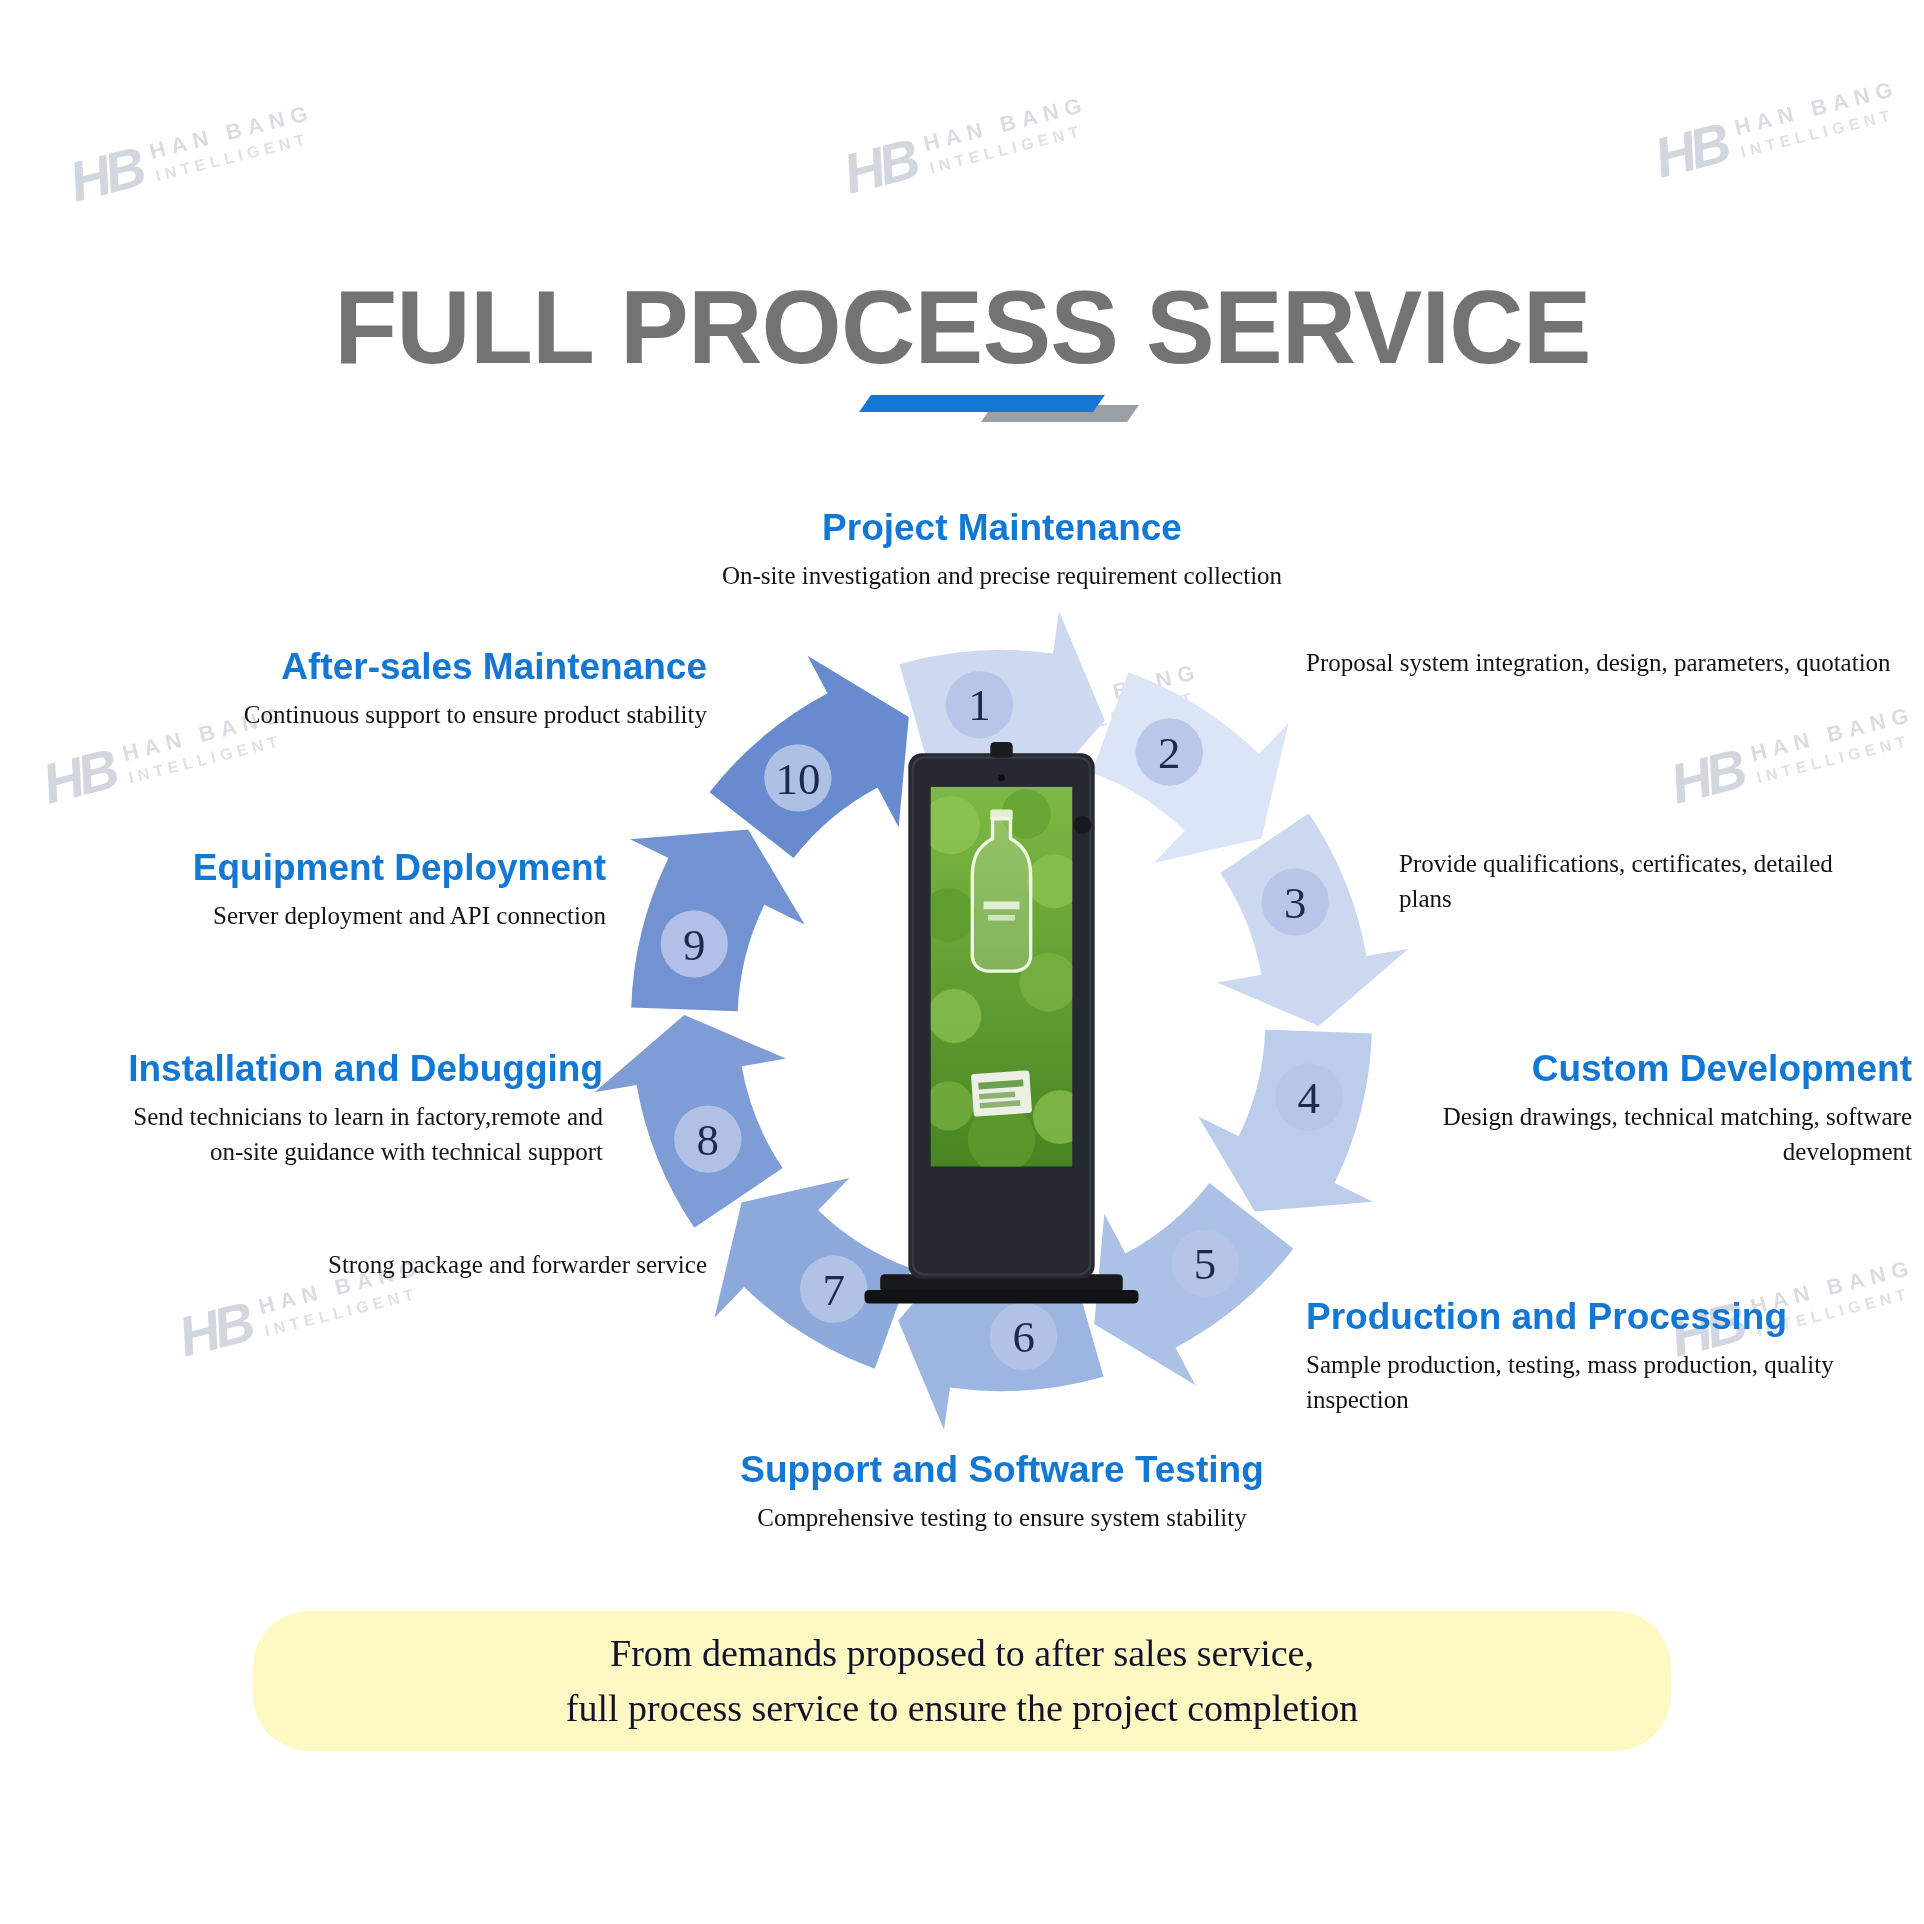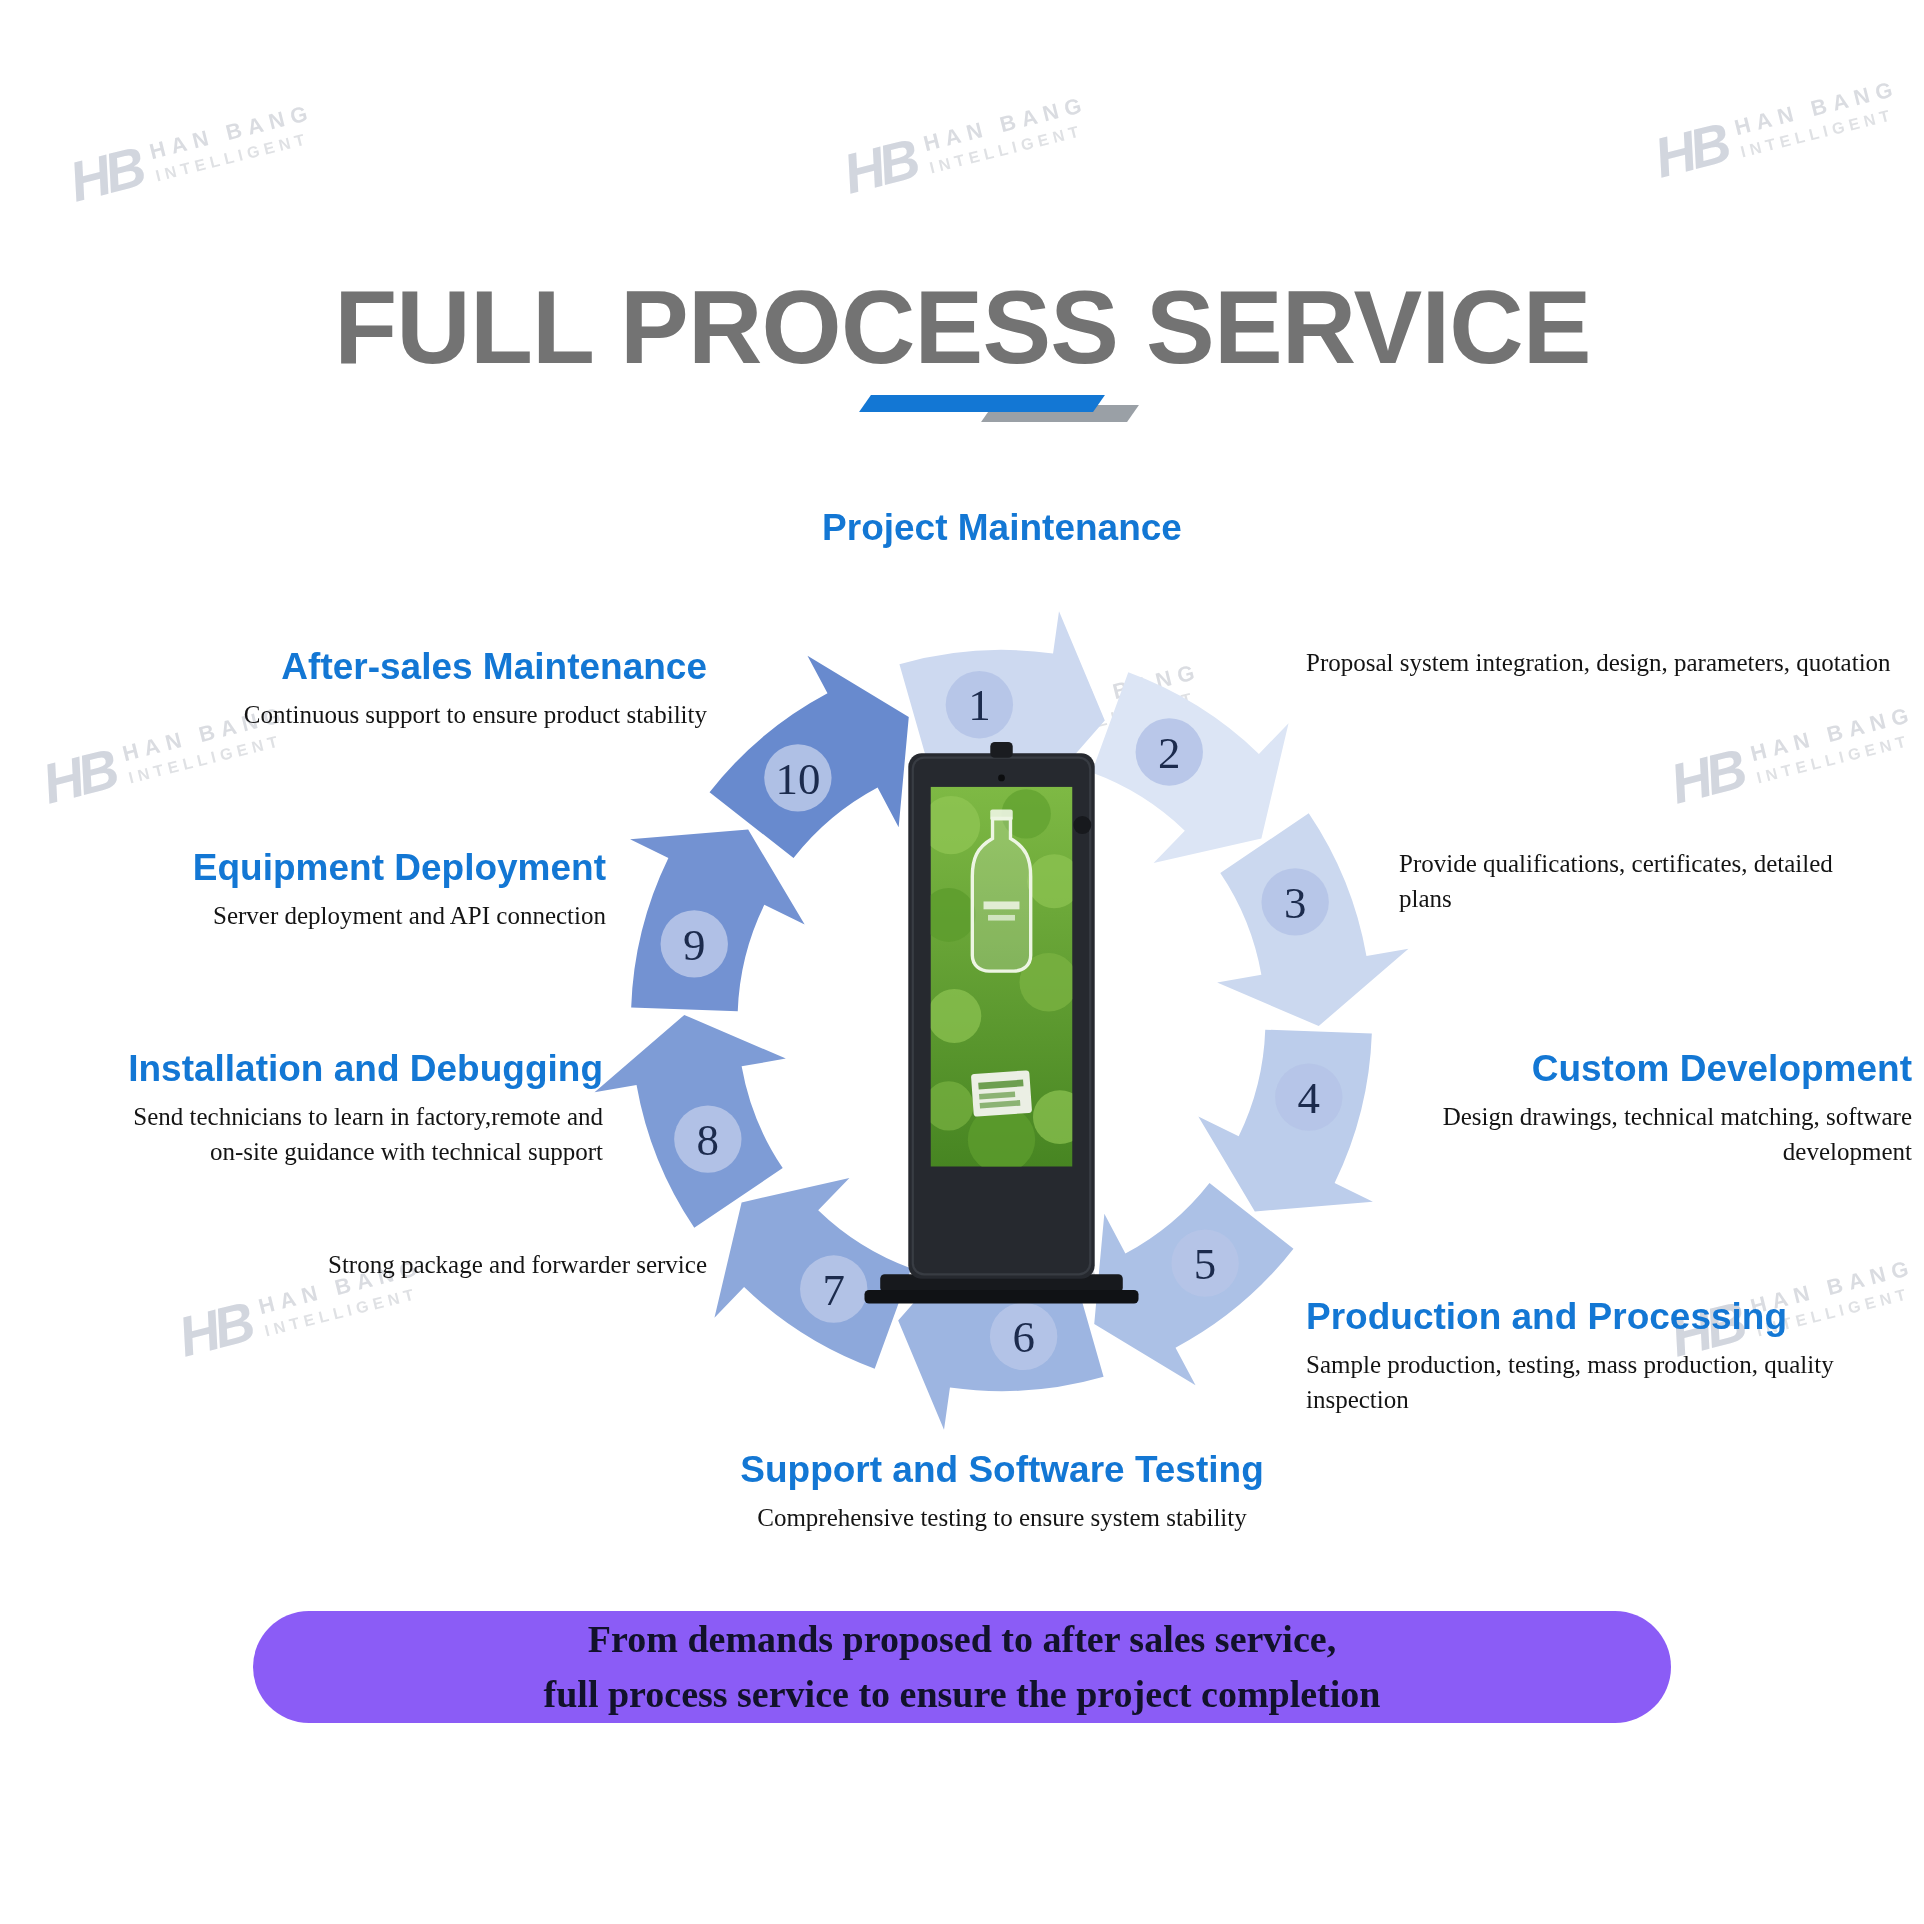--- a/index.html
+++ b/index.html
@@ -42,23 +42,23 @@
   .step-7{right:1218px;top:1248px;width:658px;}
   .step-8{right:1322px;top:1048px;width:610px;}
   .step-9{right:1319px;top:847px;width:561px;}
   .step-10{right:1218px;top:646px;width:626px;}
 
   
   .ring-svg{position:absolute;left:440px;top:459px;width:1123px;height:1123px;z-index:1;}
   .badge-num{font-family:"Liberation Serif",serif;font-size:40px;fill:#1c2b4d;}
 
   
-  .footer-pill{position:absolute;left:253px;top:1611px;width:1418px;height:112px;background:#8b5cf6;
+  .footer-pill{position:absolute;left:253px;top:1611px;width:1418px;height:140px;background:#fef9c3;
                border-radius:56px;display:flex;flex-direction:column;justify-content:center;align-items:center;
-               z-index:2;font-family:"Liberation Serif",serif;font-weight:bold;font-size:38px;color:#12122b;
+               z-index:2;font-family:"Liberation Serif",serif;font-weight:normal;font-size:38px;color:#12122b;
                line-height:1.45;text-align:center;}
 </style>
 </head>
 <body>
 
 <div id="canvas">
 
   <div class="wm" style="left:67px;top:120px;">
     <span class="wm-logo">HB</span>
     <span class="wm-lines">
@@ -244,20 +244,21 @@
           <rect x="480" y="572" width="36" height="5" fill="#4d8b2a" opacity="0.6"></rect>
         </g>
       </g>
       <circle cx="500" cy="284" r="3" fill="#0c0d0f"></circle>
       <circle cx="572" cy="326" r="8" fill="#17191d"></circle>
     </g>
   </svg>
 
   <div class="step-label step-1 align-center">
     <h3>Project Maintenance</h3>
+    <p>On-site investigation and precise requirement collection</p>
   </div>
 
   <div class="step-label step-2 align-left">
     <p>Proposal system integration, design, parameters, quotation</p>
   </div>
 
   <div class="step-label step-3 align-left">
     <p>Provide qualifications, certificates, detailed plans</p>
   </div>
 

